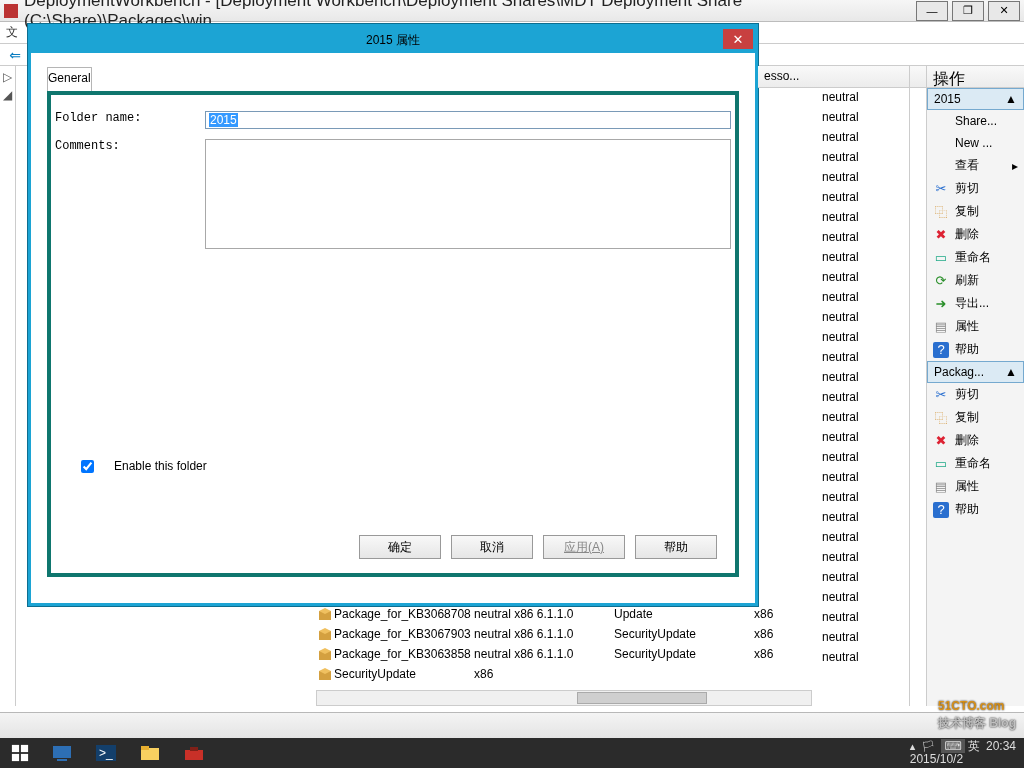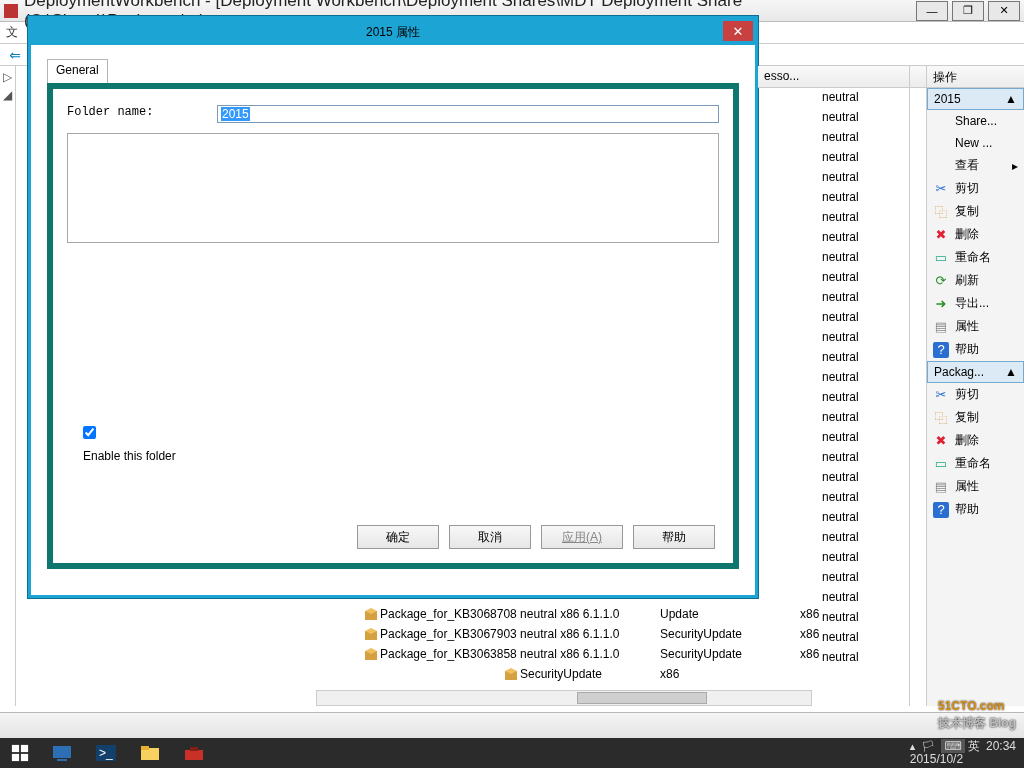--- a/index.html
+++ b/index.html
@@ -17,34 +17,34 @@
 
 .toolbar { height: 22px; border-bottom:1px solid #ccc; display:flex; align-items:center; padding-left:6px; }
 .tool-arrow { width:18px; height:16px; display:flex; align-items:center; justify-content:center; color:#0a7dc1; font-size:14px; }
 
 
 .main-layout { display:flex; height: 640px; }
 .tree-col { width: 16px; border-right:1px solid #ccc; padding-top:4px; text-align:center; color:#555; font-size:10px;}
 .tree-col span { display:block; margin-bottom:4px;}
 .list-col { flex:1; position:relative; background:#fff; }
 .actions-col { width:98px; border-left:1px solid #ccc; background:#f4f4f4; }
-.actions-hdr { height:22px; background:linear-gradient(#f9f9f9,#ececec); border-bottom:1px solid #ccc; padding:3px 6px; font-size:12px;}
+.actions-hdr { height:22px; background:linear-gradient(#f9f9f9,#ececec); border-bottom:1px solid #ccc; padding:3px 6px; font-size:16px;}
 .act-section { background:#dbeaf4; border:1px solid #75a9cf; padding:3px 6px; font-size:12px; display:flex; justify-content:space-between; align-items:center;}
 .act-item { display:flex; align-items:center; gap:6px; padding:3px 6px; font-size:12px; cursor:pointer; }
 .act-item .ai { width:16px; height:16px; display:flex; align-items:center; justify-content:center; font-size:13px;}
 
 
 .lang-strip { position:absolute; right:0; top:0; width:110px; height:100%; }
 .lang-strip .hcell { position:absolute; top:0; left:0; right:0; height:22px; border-bottom:1px solid #ccc; background:linear-gradient(#f9f9f9,#ececec); padding:3px 6px;}
 .lang-cells { position:absolute; top:22px; left:0; right:0; }
 .lang-cells div { height:20px; padding:2px 6px; text-align:left; font-size:12px;}
 
 
 .pkg-table { position:absolute; left:300px; bottom:16px; height:86px; width:610px; }
-.pkg-row { height:20px; display:flex; align-items:center; font-size:12px;justify-content:center;}
+.pkg-row { height:20px; display:flex; align-items:center; font-size:12px;}
 .pkg-row .pico { width:18px; height:16px; display:inline-flex; align-items:center; justify-content:center; }
 .pkg-row .pname { width:280px;}
 .pkg-row .ptype { width:140px;}
 .pkg-row .pproc { width:80px;}
 .hscroll { position:absolute; bottom:0; left:300px; right:114px; height:16px; background:#f0f0f0; border:1px solid #ccc;}
 .hscroll .thumb { position:absolute; left:260px; width:130px; top:1px; bottom:1px; background:#cfcfcf; border:1px solid #aaa;}
 
 
 .statusbar { position:absolute; left:0; right:0; bottom:30px; height:26px; border-top:1px solid #b8b8b8; background:linear-gradient(#f4f4f4,#e4e4e4);}
 
@@ -53,34 +53,34 @@
 .taskbar .start { width:40px; height:30px; display:flex; align-items:center; justify-content:center; }
 .taskbar .start svg { width:18px; height:18px;}
 .taskbar .tbtn { width:44px; height:30px; display:flex; align-items:center; justify-content:center; }
 .taskbar .tray { margin-left:auto; color:#ddd; font-size:11px; padding-right:8px; text-align:left; line-height:13px;}
 
 
 .wm { position:absolute; right:8px; bottom:36px; font-size:18px; font-weight:bold; color:rgba(255,160,0,.75); text-shadow:0 0 2px #000; }
 .wm .sub { font-size:12px; display:block; color:rgba(220,220,220,.8);}
 
 
-.dialog-backdrop { position:absolute; left:28px; top:16px; width:730px; height:582px; border:3px solid #1ca4d4; background:#fff; box-shadow:0 0 0 1px #0d6e90; }
+.dialog-backdrop { position:absolute; left:28px; top:24px; width:730px; height:582px; border:3px solid #1ca4d4; background:#fff; box-shadow:0 0 0 1px #0d6e90; }
 .dlg-titlebar { height:26px; background:#1ca4d4; display:flex; align-items:center; justify-content:center; position:relative; }
 .dlg-title { color:#000; font-size:12px; }
 .dlg-close { position:absolute; right:2px; top:2px; width:30px; height:20px; background:#c84040; color:#fff; display:flex; align-items:center; justify-content:center; font-size:13px; cursor:pointer;}
 .dlg-body { position:absolute; top:26px; left:0; right:0; bottom:0; padding:14px 16px; }
 .tabstrip { height:24px; display:flex; }
-.tab { border:1px solid #b5b5b5; border-bottom:none; padding:3px 8px; background:#fff; font-size:12px; border-top-left-radius:1px; border-top-right-radius:1px;}
-.tab-content { border:6px solid #0f766e; height:486px; padding:16px 14px; font-family:"Courier New",monospace; font-size:12px; position:relative;}
+.tab { border:1px solid #b5b5b5; border-bottom:none; padding:3px 0; background:#fff; font-size:12px; border-top-left-radius:1px; border-top-right-radius:1px;}
+.tab-content { border:4px solid #0f766e; height:486px; padding:16px 4px; font-family:"Courier New",monospace; font-size:12px; position:relative;}
 .form-row { display:flex; margin-bottom:10px; }
 .form-row label { width:150px; font-family:"Courier New",monospace; }
 .fn-input { flex:1; border:1px solid #7a9ab7; height:18px; padding:1px 3px; font-family:Tahoma; font-size:12px;}
 .fn-input .sel { background:#3399ff; color:#fff; padding:0 1px;}
 .comments-box { flex:1; height:110px; border:1px solid #a8a8a8; resize:none; font-family:Tahoma; font-size:12px; padding:2px;}
-.enable-row { position:absolute; left:30px; bottom:100px; display:flex; align-items:flex-start; gap:10px; font-family:"Courier New",monospace;flex-direction:column;}
+.enable-row { position:absolute; left:30px; bottom:100px; display:flex; align-items:center; gap:20px; font-family:"Courier New",monospace;}
 .enable-row input { width:13px; height:13px;}
 .dlg-buttons { position:absolute; right:18px; bottom:14px; display:flex; gap:10px;}
 .dlg-buttons button { width:82px; height:24px; border:1px solid #999; background:linear-gradient(#f8f8f8,#e6e6e6); font-size:12px; cursor:pointer;}
 .dlg-buttons button.disabled { color:#888;text-decoration:underline; }
 .pico svg, .pkg-icon svg { width:16px; height:16px; }
 </style>
 </head>
 <body>
 
 <div class="main-titlebar">
@@ -328,20 +328,21 @@
   <div class="dlg-body">
     <div class="tabstrip">
       <div class="tab">General</div>
     </div>
     <div class="tab-content">
       <div class="form-row">
         <label>Folder name:</label>
         <div class="fn-input"><span class="sel">2015</span></div>
       </div>
       <div class="form-row">
+        <label>Comments:</label>
         <textarea class="comments-box" style=""></textarea>
       </div>
       <div class="enable-row">
         <input type="checkbox" checked="" style="">
         <span>Enable this folder</span>
       </div>
       <div class="dlg-buttons">
         <button>确定</button>
         <button>取消</button>
         <button class="disabled">应用(A)</button>

